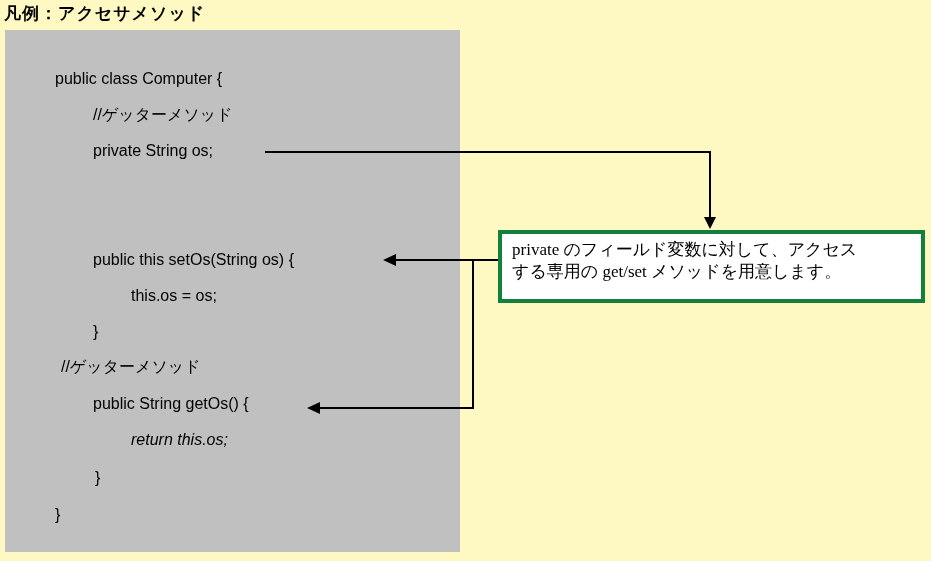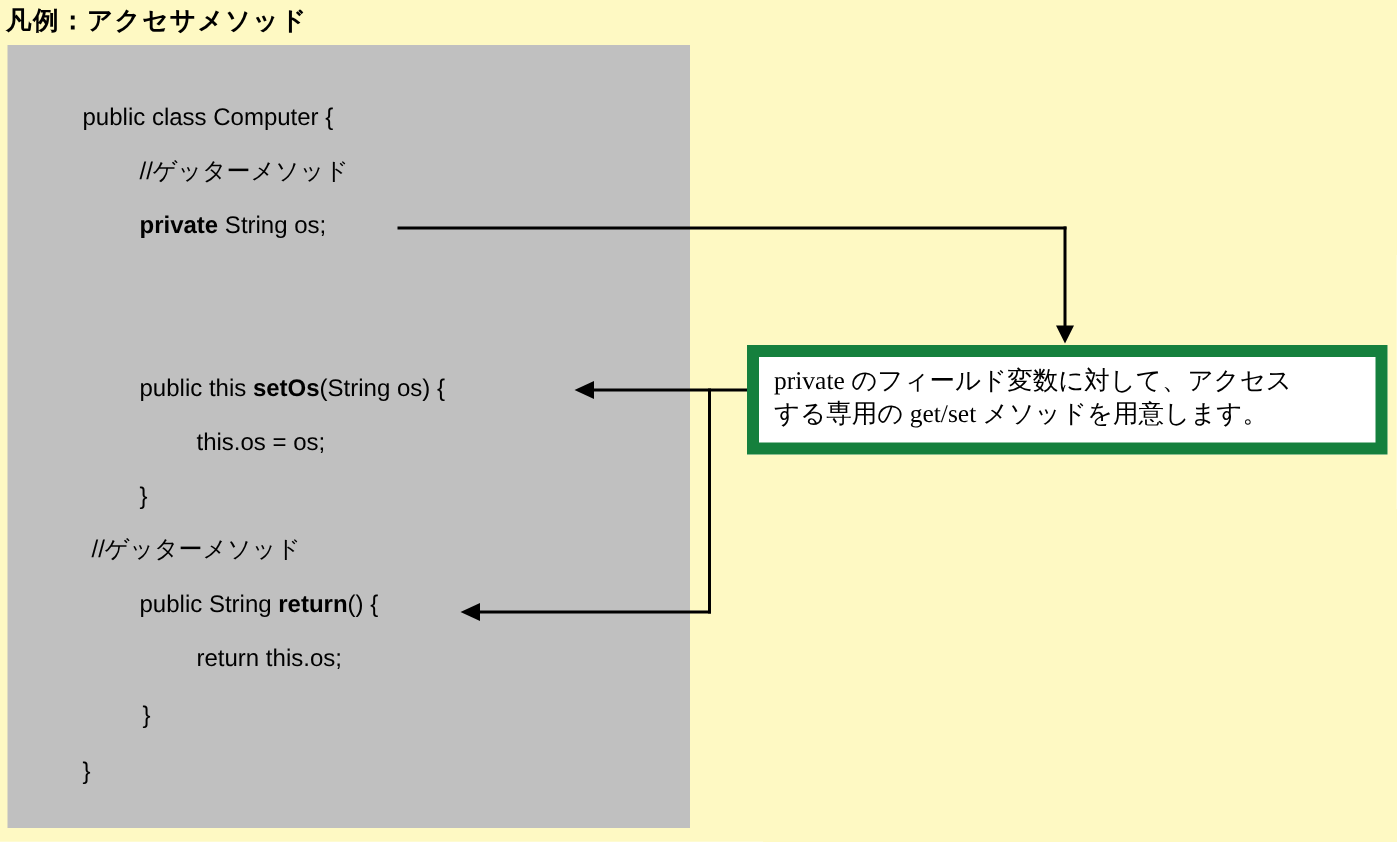--- a/index.html
+++ b/index.html
@@ -31,31 +31,31 @@
     background: #c0c0c0;
   }
   .code-line {
     position: absolute;
     height: 20px; line-height: 20px;
     font-size: 16px;
     color: #000;
     white-space: pre;
     font-family: "Liberation Sans", sans-serif;
   }
-  .code-line .b { font-weight: bold; }
+  .code-line .b { font-weight: normal; }
   .l0  { left: 50px;  top: 39px;  }
   .l1  { left: 88px;  top: 75px;  }
   .l2  { left: 88px;  top: 111px; }
   .l3  { left: 88px;  top: 183px; }
   .l4  { left: 88px;  top: 220px; }
   .l5  { left: 126px; top: 256px; }
   .l6  { left: 88px;  top: 292px; }
   .l7  { left: 56px;  top: 327px; }
   .l8  { left: 88px;  top: 364px; }
-  .l9  { left: 126px; top: 400px; }
+  .l9  { left: 126px; top: 400px; font-style: italic; }
   .l10 { left: 90px;  top: 438px; }
   .l11 { left: 50px;  top: 475px; }
 
   .ln { position: absolute; background: #000; }
   .lnA-h  { left: 265px; top: 151px; width: 446px; height: 2px; }
   .lnA-v  { left: 709px; top: 151px; width: 2px;  height: 67px; }
   .lnB-h  { left: 395px; top: 259px; width: 104px; height: 2px; }
   .lnBC-v { left: 472px; top: 259px; width: 2px;  height: 150px; }
   .lnC-h  { left: 319px; top: 407px; width: 155px; height: 2px; }
 
@@ -72,21 +72,21 @@
     border-right: 13px solid #000;
   }
   .triB { left: 383px; top: 254px; }
   .triC { left: 307px; top: 402px; }
 
   .note {
     position: absolute;
     left: 498px; top: 230px;
     width: 427px; height: 73px;
     background: #ffffff;
-    border: 8px solid #15803d;
+    border: 4px solid #15803d;
     padding: 5px 10px;
     font-family: "Liberation Serif", "DejaVu Serif", serif;
     font-size: 17px;
     line-height: 22px;
     color: #000;
   }
   .note div { white-space: pre; }
 </style>
 </head>
 <body>
@@ -96,21 +96,21 @@
   <div class="title">凡例：アクセサメソッド</div>
 
   <div class="code-panel">
     <div class="code-line l0"><span>public class Computer {</span><span class="b"></span><span></span></div>
     <div class="code-line l1"><span>//ゲッターメソッド</span><span class="b"></span><span></span></div>
     <div class="code-line l2"><span></span><span class="b">private</span><span> String os;</span></div>
     <div class="code-line l4"><span>public this </span><span class="b">setOs</span><span>(String os) {</span></div>
     <div class="code-line l5"><span>this.os = os;</span><span class="b"></span><span></span></div>
     <div class="code-line l6"><span>}</span><span class="b"></span><span></span></div>
     <div class="code-line l7"><span>//ゲッターメソッド</span><span class="b"></span><span></span></div>
-    <div class="code-line l8"><span>public String </span><span class="b">return</span><span>() {</span></div>
+    <div class="code-line l8"><span>public String </span><span class="b">getOs</span><span>() {</span></div>
     <div class="code-line l9"><span>return this.os;</span><span class="b"></span><span></span></div>
     <div class="code-line l10"><span>}</span><span class="b"></span><span></span></div>
     <div class="code-line l11"><span>}</span><span class="b"></span><span></span></div>
   </div>
 
   <div class="ln lnA-h"></div>
   <div class="ln lnA-v"></div>
   <div class="tri tri-down"></div>
 
   <div class="ln lnB-h"></div>

